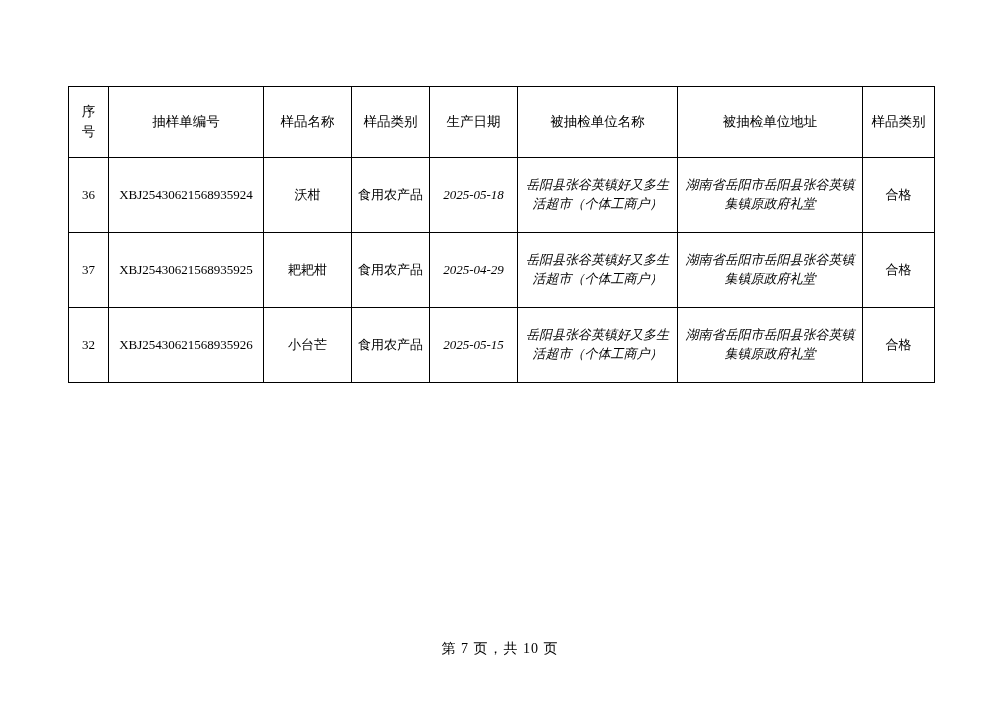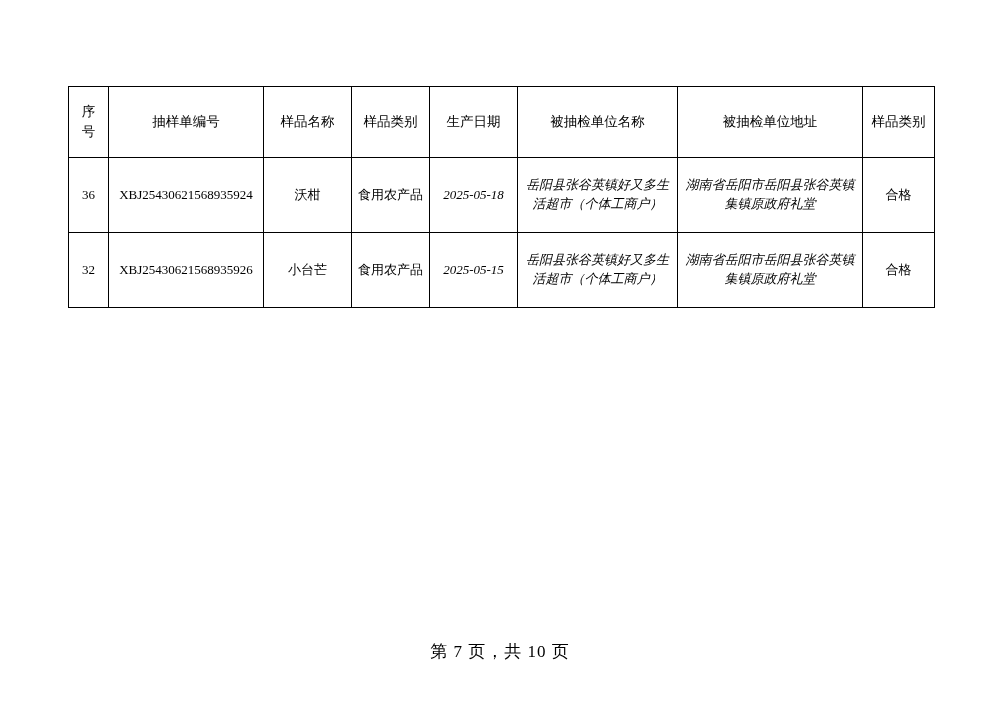--- a/index.html
+++ b/index.html
@@ -82,21 +82,21 @@
   .hdr-seq {
     font-size: 13.5px;
     line-height: 1.25;
   }
   .footer {
     position: absolute;
     left: 0;
     top: 640px;
     width: 1000px;
     text-align: center;
-    font-size: 17px;
+    font-size: 14px;
     letter-spacing: 1px;
     font-family: "Liberation Serif", "DejaVu Serif", serif;
   }
 </style>
 </head>
 <body>
 
 <div class="page">
 
   <div class="table-wrap">
@@ -131,20 +131,30 @@
           <td>36</td>
           <td class="cell-code">XBJ25430621568935924</td>
           <td>沃柑</td>
           <td>食用农产品</td>
           <td class="cell-date">2025-05-18</td>
           <td class="cell-unit">岳阳县张谷英镇好又多生活超市（个体工商户）</td>
           <td class="cell-addr">湖南省岳阳市岳阳县张谷英镇集镇原政府礼堂</td>
           <td>合格</td>
         </tr>
         <tr>
+          <td>37</td>
+          <td class="cell-code">XBJ25430621568935925</td>
+          <td>耙耙柑</td>
+          <td>食用农产品</td>
+          <td class="cell-date">2025-04-29</td>
+          <td class="cell-unit">岳阳县张谷英镇好又多生活超市（个体工商户）</td>
+          <td class="cell-addr">湖南省岳阳市岳阳县张谷英镇集镇原政府礼堂</td>
+          <td>合格</td>
+        </tr>
+        <tr>
           <td>32</td>
           <td class="cell-code">XBJ25430621568935926</td>
           <td>小台芒</td>
           <td>食用农产品</td>
           <td class="cell-date">2025-05-15</td>
           <td class="cell-unit">岳阳县张谷英镇好又多生活超市（个体工商户）</td>
           <td class="cell-addr">湖南省岳阳市岳阳县张谷英镇集镇原政府礼堂</td>
           <td>合格</td>
         </tr>
       </tbody>

